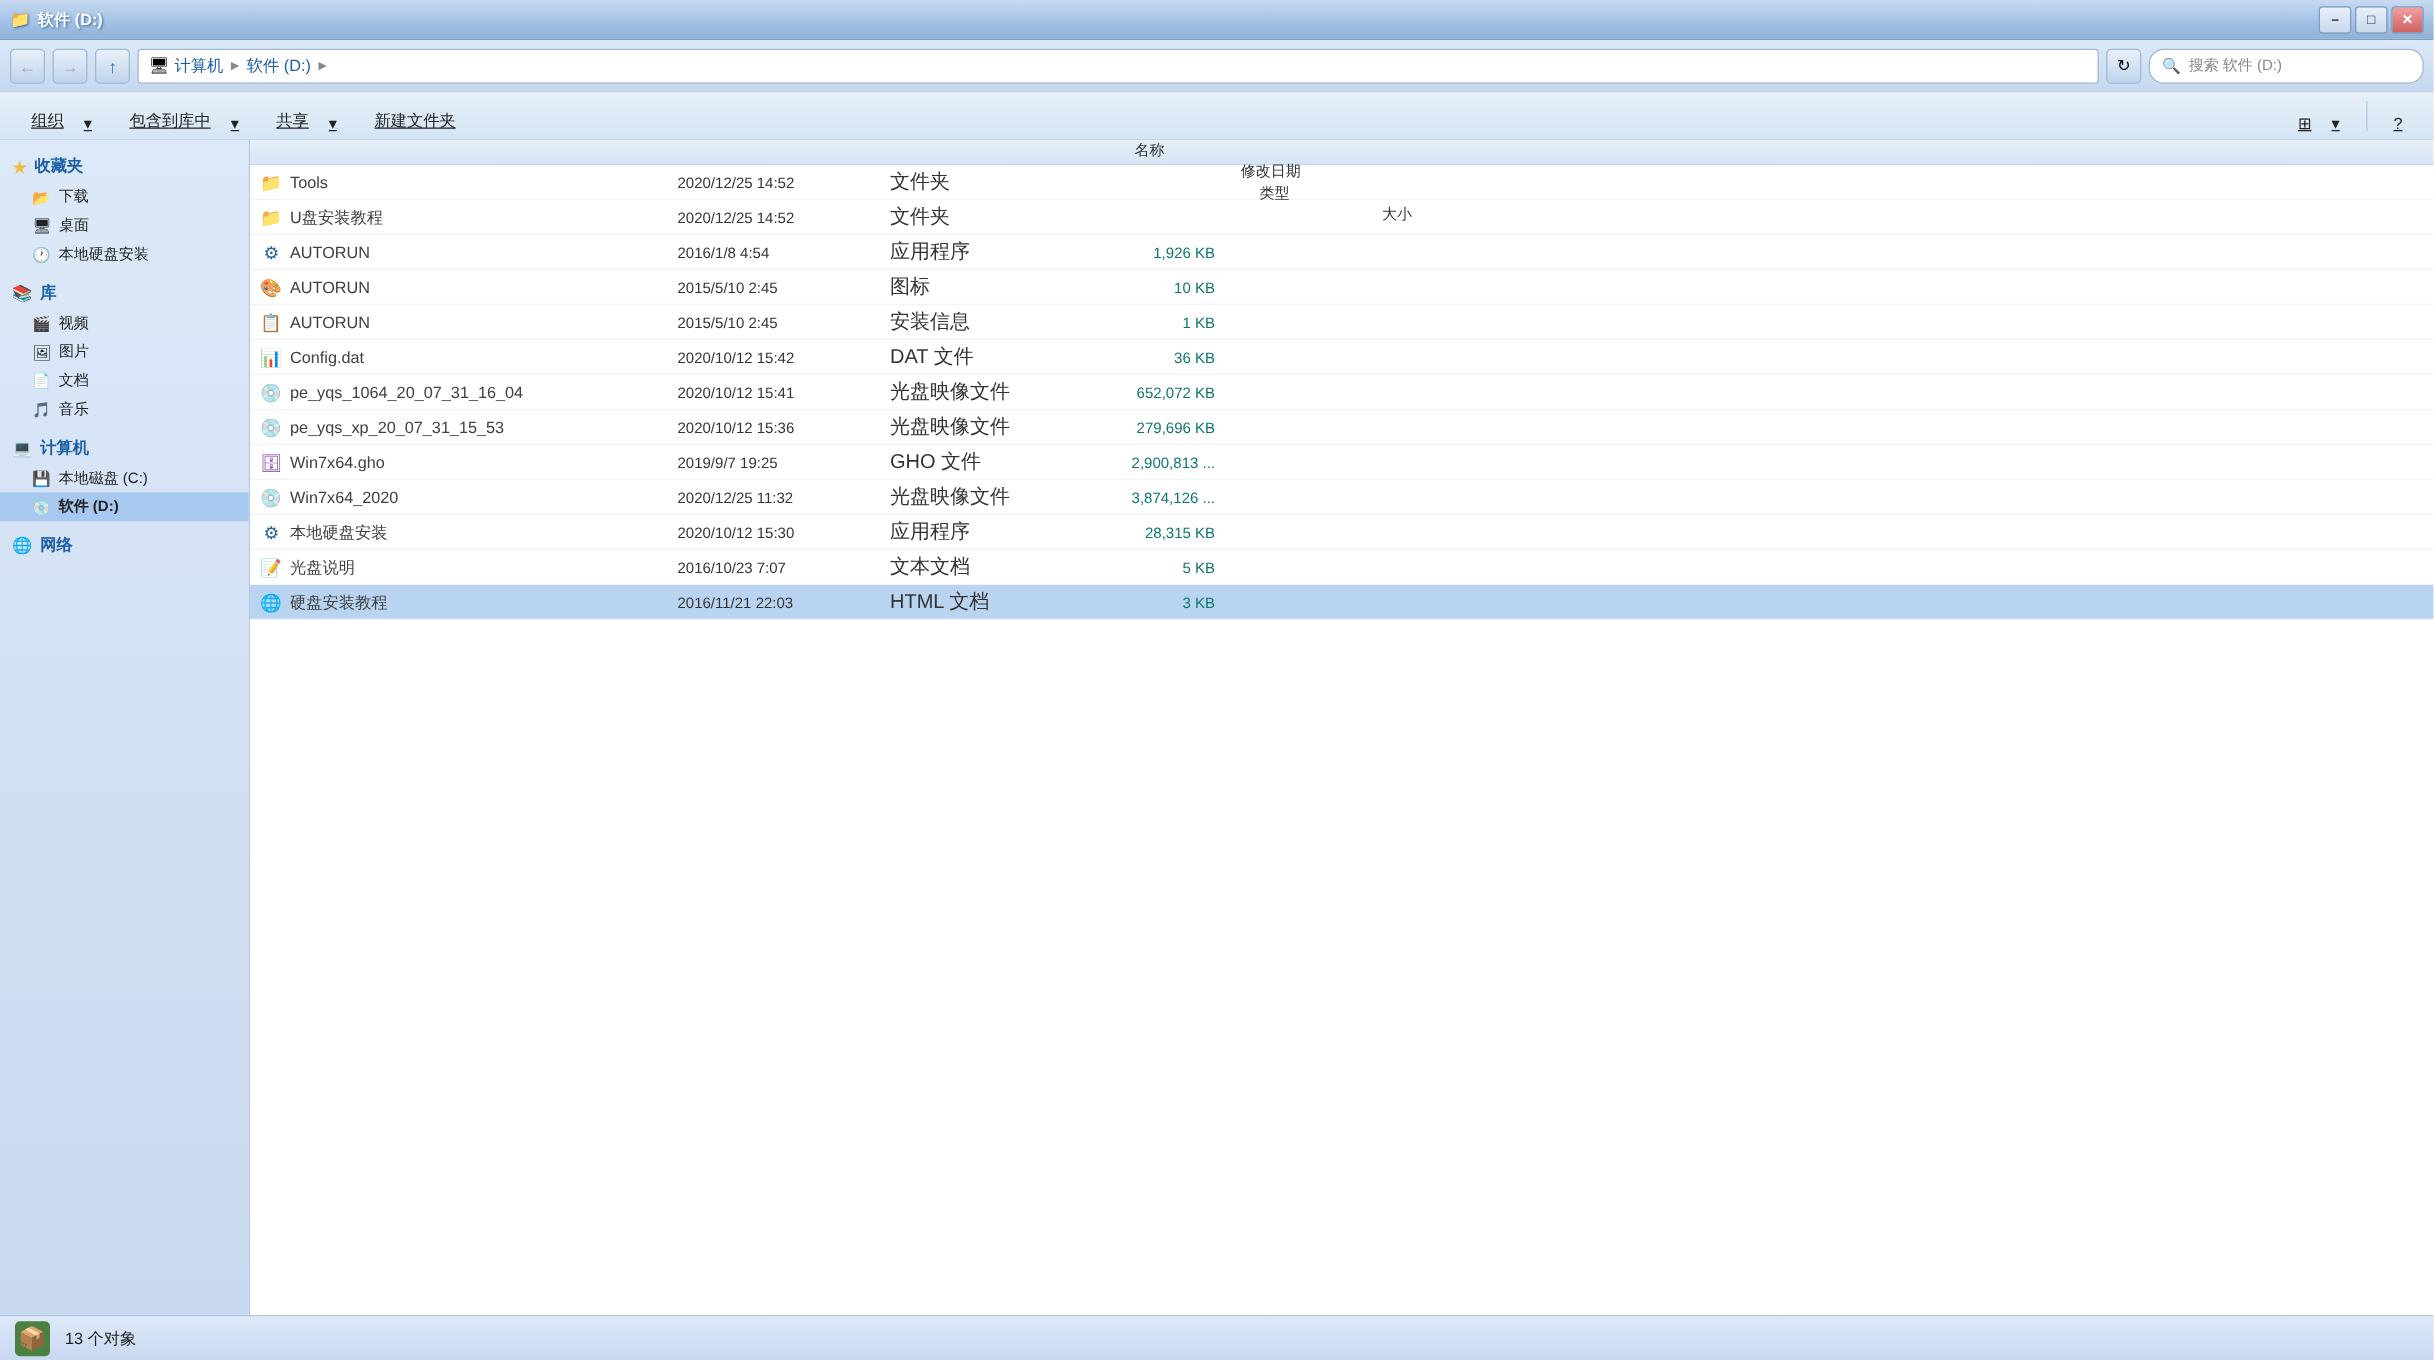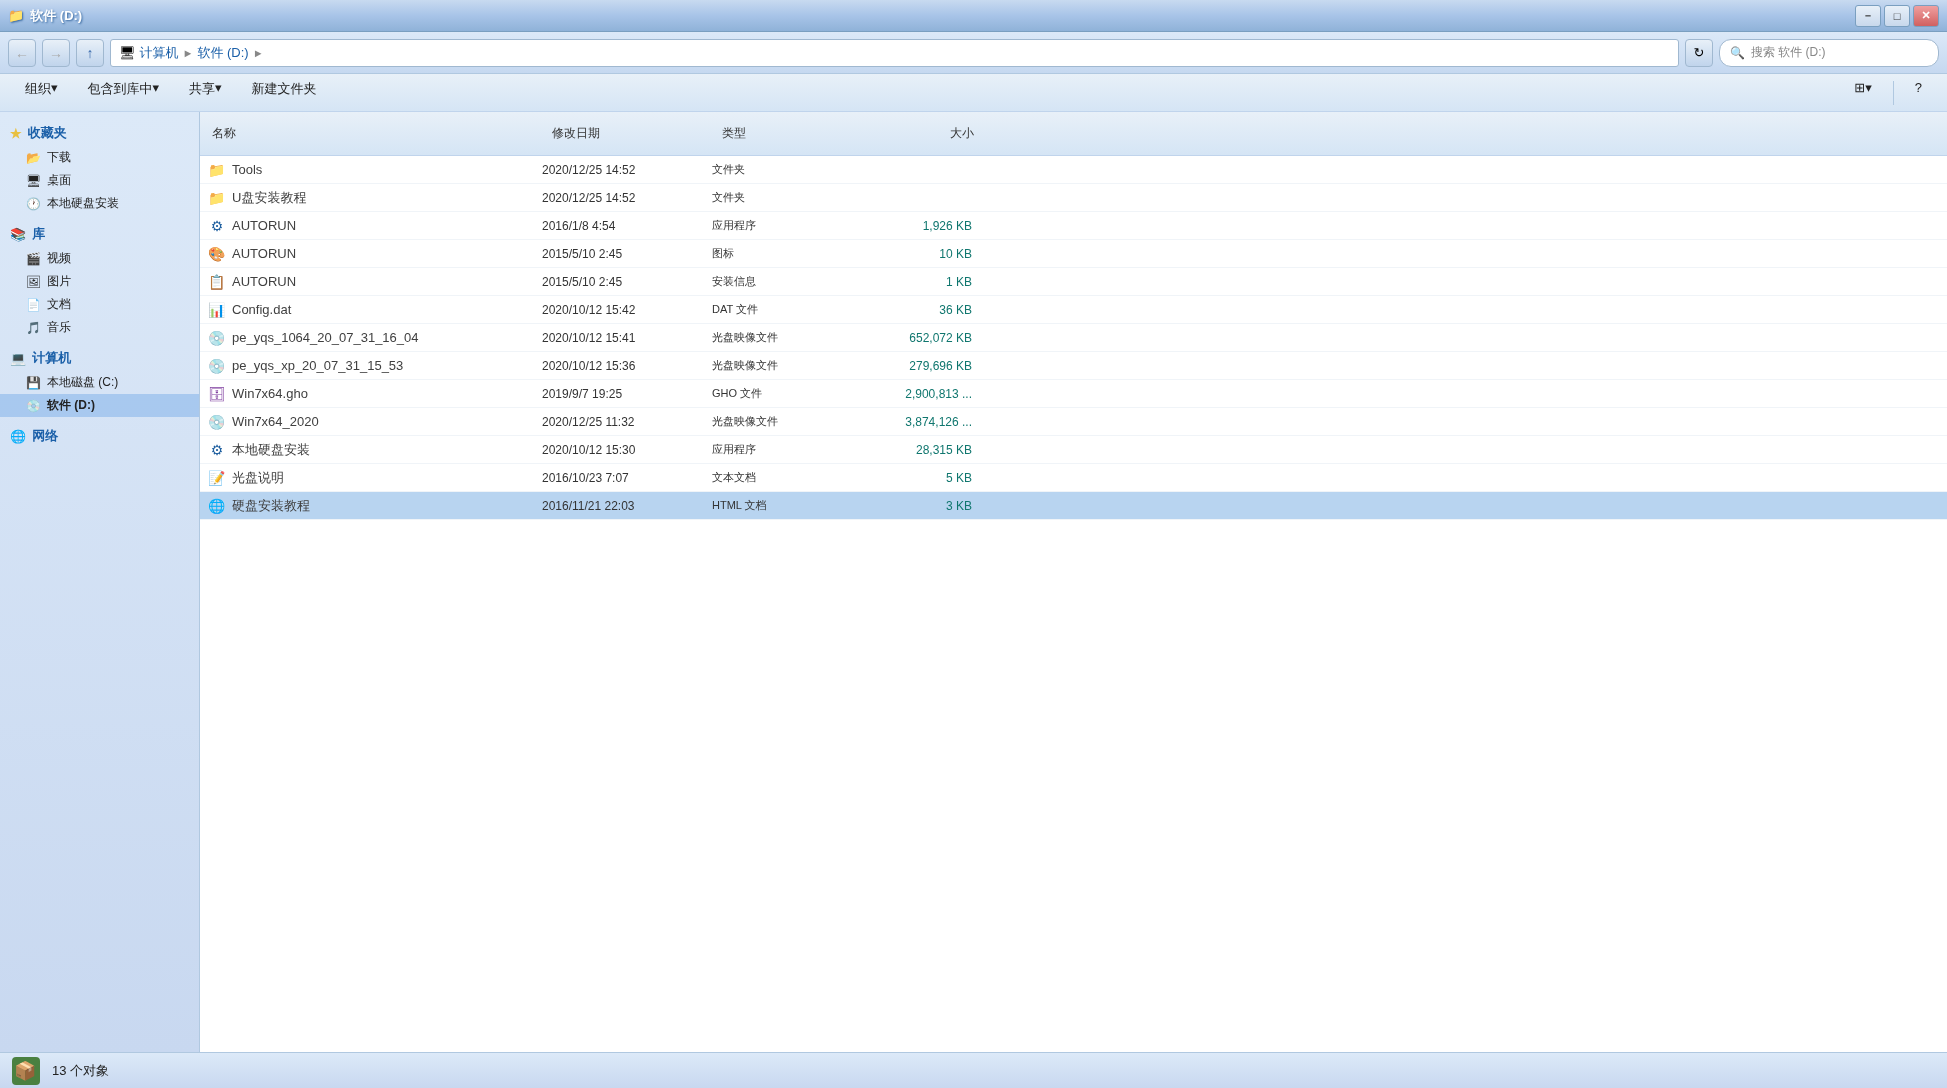--- a/index.html
+++ b/index.html
@@ -133,23 +133,24 @@
     }
     .toolbar-btn {
       height: 28px;
       padding: 0 12px;
       background: transparent;
       border: 1px solid transparent;
       border-radius: 3px;
       cursor: pointer;
       font-size: 13px;
       display: flex;
-      align-items: flex-start;
-      gap: 0;
+      align-items: flex-end;
+      gap: 16px;
       color: #222;
+      text-decoration: underline;
     }
     .toolbar-divider {
       width: 1px;
       height: 24px;
       background: #b0c8e0;
       margin: 0 4px;
     }
 
     
     .main-layout {
@@ -196,25 +197,26 @@
     .file-list {
       flex: 1;
       background: #fff;
       overflow-y: auto;
     }
     .column-headers {
       display: flex;
       align-items: center;
       background: linear-gradient(to bottom, #e8f0f8, #d5e5f5);
       border-bottom: 1px solid #c0d4ec;
-      height: 44px;
+      height: 20px;
       padding: 0 8px;
       position: sticky;
       top: 0;
       z-index: 10;
+      flex-direction: column;
     }
     .col-header {
       font-size: 12px;
       color: #333;
       font-weight: normal;
       cursor: pointer;
       padding: 0 4px;
     }
     .col-name { width: 340px; }
     .col-date { width: 170px; }
@@ -249,21 +251,21 @@
       white-space: nowrap;
       color: #404040;
     }
     .file-date {
       width: 170px;
       font-size: 12px;
       color: #333;
     }
     .file-type {
       width: 140px;
-      font-size: 11px;
+      font-size: 16px;
       color: #333;
     }
     .file-size {
       width: 120px;
       font-size: 12px;
       color: #0f766e;
       text-align: right;
     }
 
     

